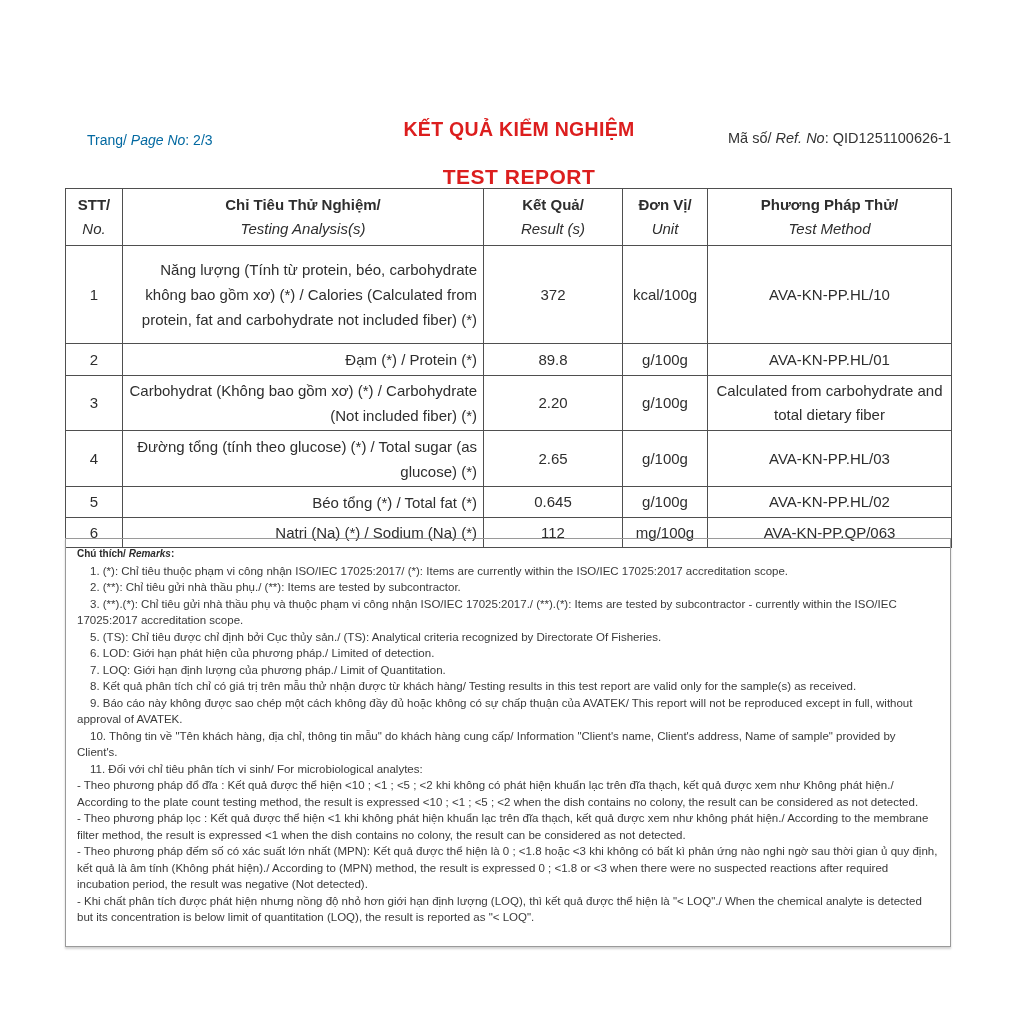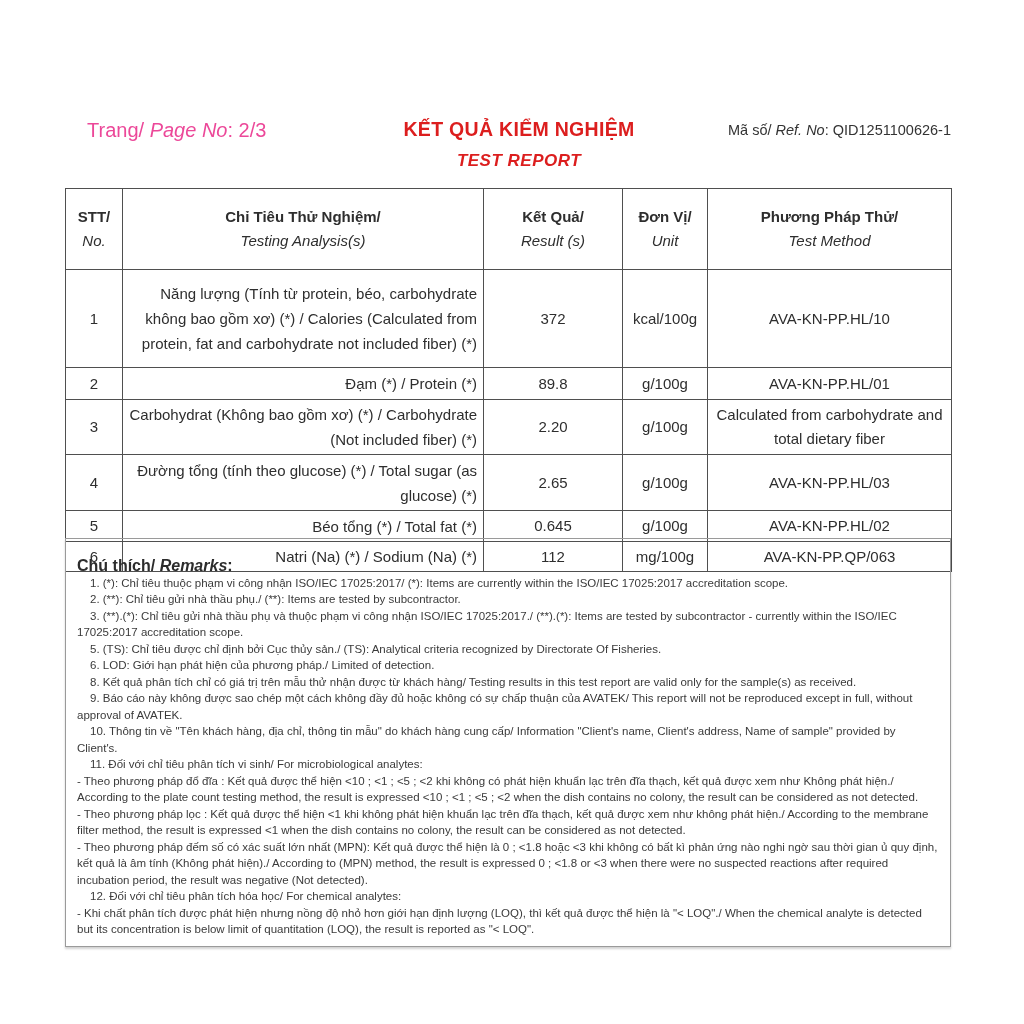--- a/index.html
+++ b/index.html
@@ -6,54 +6,54 @@
     margin: 0; padding: 0;
     width: 1024px; height: 1024px;
     background: #ffffff;
     font-family: "Liberation Sans", sans-serif;
     color: #2e2e2e;
   }
   .page { position: relative; width: 1024px; height: 1024px; background: #fff; overflow: hidden; }
 
   
   .hdr { position: absolute; top: 118px; left: 65px; width: 886px; height: 62px; }
-  .page-no { position: absolute; left: 22px; top: 1px; font-size: 20px; color: #ec4899; white-space: nowrap; }
-  .ref-no  { position: absolute; right: 0px;  top: 4px;  font-size: 14.5px; color: #333; white-space: nowrap; }
+  .page-no { position: absolute; left: 22px; top: 14px; font-size: 14px; color: #0369a1; white-space: nowrap; }
+  .ref-no  { position: absolute; right: 0px;  top: 12px;  font-size: 14.5px; color: #333; white-space: nowrap; }
   .it { font-style: italic; }
   .title-block { position: absolute; left: 11px; width: 100%; top: 0; text-align: center; }
   .title-vi { font-size: 19.5px; font-weight: bold; letter-spacing: 0.3px; }
-  .title-en { font-size: 17px; font-weight: bold; font-style: italic; margin-top: 10px; letter-spacing: 0.5px; }
+  .title-en { font-size: 21px; font-weight: bold; margin-top: 24px; letter-spacing: 0.5px; }
 
   
   table.results { position: absolute; top: 188px; left: 65px; width: 886px; border-collapse: collapse; table-layout: fixed; }
   table.results th, table.results td {
     border: 1px solid #4f4f4f;
     vertical-align: middle;
     font-size: 15px;
     color: #2e2e2e;
     padding: 2px 6px;
     overflow: hidden;
   }
-  table.results th { font-weight: normal; text-align: center; padding: 16px 4px; }
+  table.results th { font-weight: normal; text-align: center; padding: 4px 4px; }
   th .h-vi { display: block; font-weight: bold; line-height: 24px; }
   th .h-en { display: block; font-style: italic; line-height: 24px; }
   td.c-no, td.c-result, td.c-unit, td.c-method { text-align: center; line-height: 24px; }
   td.c-analysis { text-align: right; padding-left: 9px; padding-right: 8px; line-height: 25px; }
 
   
   .remarks {
     position: absolute; top: 538px; left: 65px; width: 886px; height: 409px;
     box-sizing: border-box;
     border: 1px solid #9a9a9a;
     box-shadow: 0 2px 2px rgba(0,0,0,0.18);
     padding: 7px 11px 4px 11px;
     overflow: hidden;
     color: #3a3a3a;
   }
-  .remarks-heading { font-size: 16px; font-weight: bold; line-height: 16.5px; color: #2c2c2c; margin-top: 12px; }
+  .remarks-heading { font-size: 10px; font-weight: bold; line-height: 16.5px; color: #2c2c2c; }
   .remarks-heading .it { font-style: italic; }
   .rline { font-size: 11.5px; line-height: 16.5px; color: #3a3a3a; }
   .rline.num { text-indent: 13px; }
   .rline.sub { text-indent: 0; }
 </style>
 </head>
 <body>
 
 <div class="page">
 
@@ -151,24 +151,24 @@
   <div class="remarks">
     <div class="remarks-heading">
       <span>Chú thích/</span>
       <span class="it">Remarks</span><span>:</span>
     </div>
     <div class="rline num">1. (*): Chỉ tiêu thuộc phạm vi công nhận ISO/IEC 17025:2017/ (*): Items are currently within the ISO/IEC 17025:2017 accreditation scope.</div>
     <div class="rline num">2. (**): Chỉ tiêu gửi nhà thầu phụ./ (**): Items are tested by subcontractor.</div>
     <div class="rline num">3. (**).(*): Chỉ tiêu gửi nhà thầu phụ và thuộc phạm vi công nhận ISO/IEC 17025:2017./ (**).(*): Items are tested by subcontractor - currently within the ISO/IEC 17025:2017 accreditation scope.</div>
     <div class="rline num">5. (TS): Chỉ tiêu được chỉ định bởi Cục thủy sản./ (TS): Analytical criteria recognized by Directorate Of Fisheries.</div>
     <div class="rline num">6. LOD: Giới hạn phát hiện của phương pháp./ Limited of detection.</div>
+    <div class="rline num">7. LOQ: Giới hạn định lượng của phương pháp./ Limit of Quantitation.</div>
     <div class="rline num">8. Kết quả phân tích chỉ có giá trị trên mẫu thử nhận được từ khách hàng/ Testing results in this test report are valid only for the sample(s) as received.</div>
     <div class="rline num">9. Báo cáo này không được sao chép một cách không đầy đủ hoặc không có sự chấp thuận của AVATEK/ This report will not be reproduced except in full, without approval of AVATEK.</div>
     <div class="rline num">10. Thông tin về "Tên khách hàng, địa chỉ, thông tin mẫu" do khách hàng cung cấp/ Information "Client's name, Client's address, Name of sample" provided by Client's.</div>
     <div class="rline num">11. Đối với chỉ tiêu phân tích vi sinh/ For microbiological analytes:</div>
     <div class="rline sub">- Theo phương pháp đổ đĩa : Kết quả được thể hiện &lt;10 ; &lt;1 ; &lt;5 ; &lt;2 khi không có phát hiện khuẩn lạc trên đĩa thạch, kết quả được xem như Không phát hiện./ According to the plate count testing method, the result is expressed &lt;10 ; &lt;1 ; &lt;5 ; &lt;2 when the dish contains no colony, the result can be considered as not detected.</div>
     <div class="rline sub">- Theo phương pháp lọc : Kết quả được thể hiện &lt;1 khi không phát hiện khuẩn lạc trên đĩa thạch, kết quả được xem như không phát hiện./ According to the membrane filter method, the result is expressed &lt;1 when the dish contains no colony, the result can be considered as not detected.</div>
     <div class="rline sub">- Theo phương pháp đếm số có xác suất lớn nhất (MPN): Kết quả được thể hiện là 0 ; &lt;1.8 hoặc &lt;3 khi không có bất kì phản ứng nào nghi ngờ sau thời gian ủ quy định, kết quả là âm tính (Không phát hiện)./ According to (MPN) method, the result is expressed 0 ; &lt;1.8 or &lt;3 when there were no suspected reactions after required incubation period, the result was negative (Not detected).</div>
-    <div class="rline num">12. Đối với chỉ tiêu phân tích hóa học/ For chemical analytes:</div>
     <div class="rline sub">- Khi chất phân tích được phát hiện nhưng nồng độ nhỏ hơn giới hạn định lượng (LOQ), thì kết quả được thể hiện là "&lt; LOQ"./ When the chemical analyte is detected but its concentration is below limit of quantitation (LOQ), the result is reported as "&lt; LOQ".</div>
   </div>
 
 </div>
 
 </body></html>

